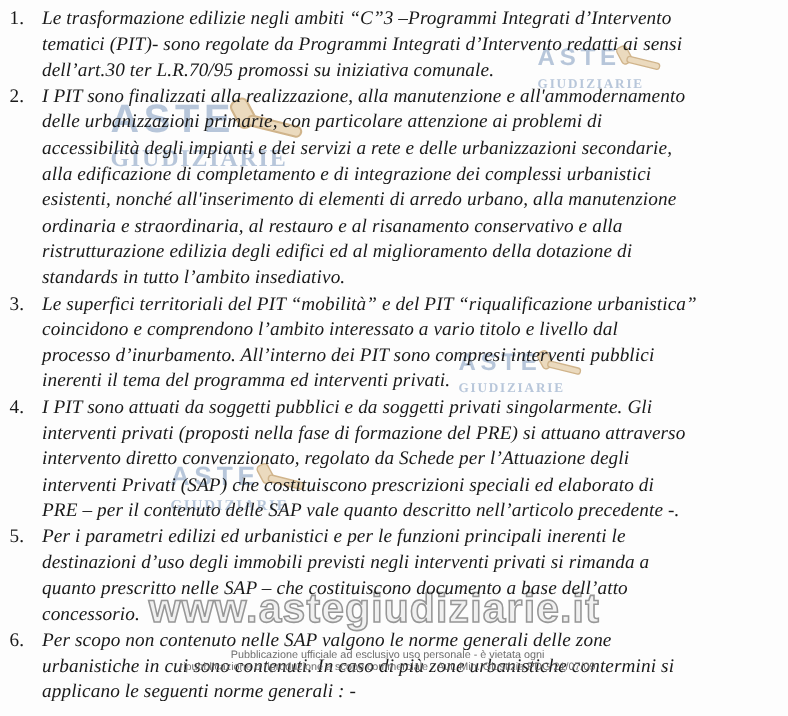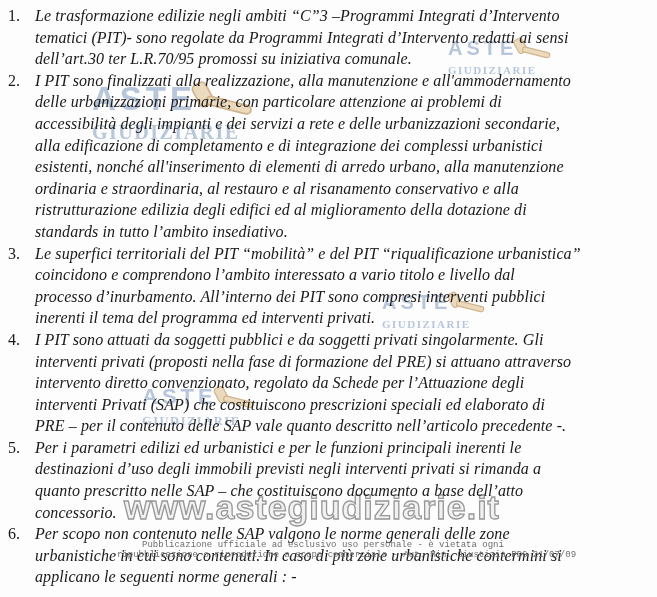--- a/index.html
+++ b/index.html
@@ -59,21 +59,21 @@
     font-family:Liberation Sans, sans-serif;
     font-weight:bold;font-size:34px;letter-spacing:1px;
     color:rgba(190,190,190,0.18);
     -webkit-text-stroke:1.3px #979797;
   }
 
   
   .footer{
     position:absolute;left:117px;top:541px;width:412px;z-index:2;
     text-align:center;
-    font-family:Liberation Mono, monospace;
+    font-family:Liberation Sans, sans-serif;
     font-size:9px;line-height:9.8px;color:#6d6d6d;
   }
   .footer .f2{white-space:nowrap;}
 </style>
 </head>
 <body>
 
 <div class="page">
 
   <div class="wm wm-sm wm1">

